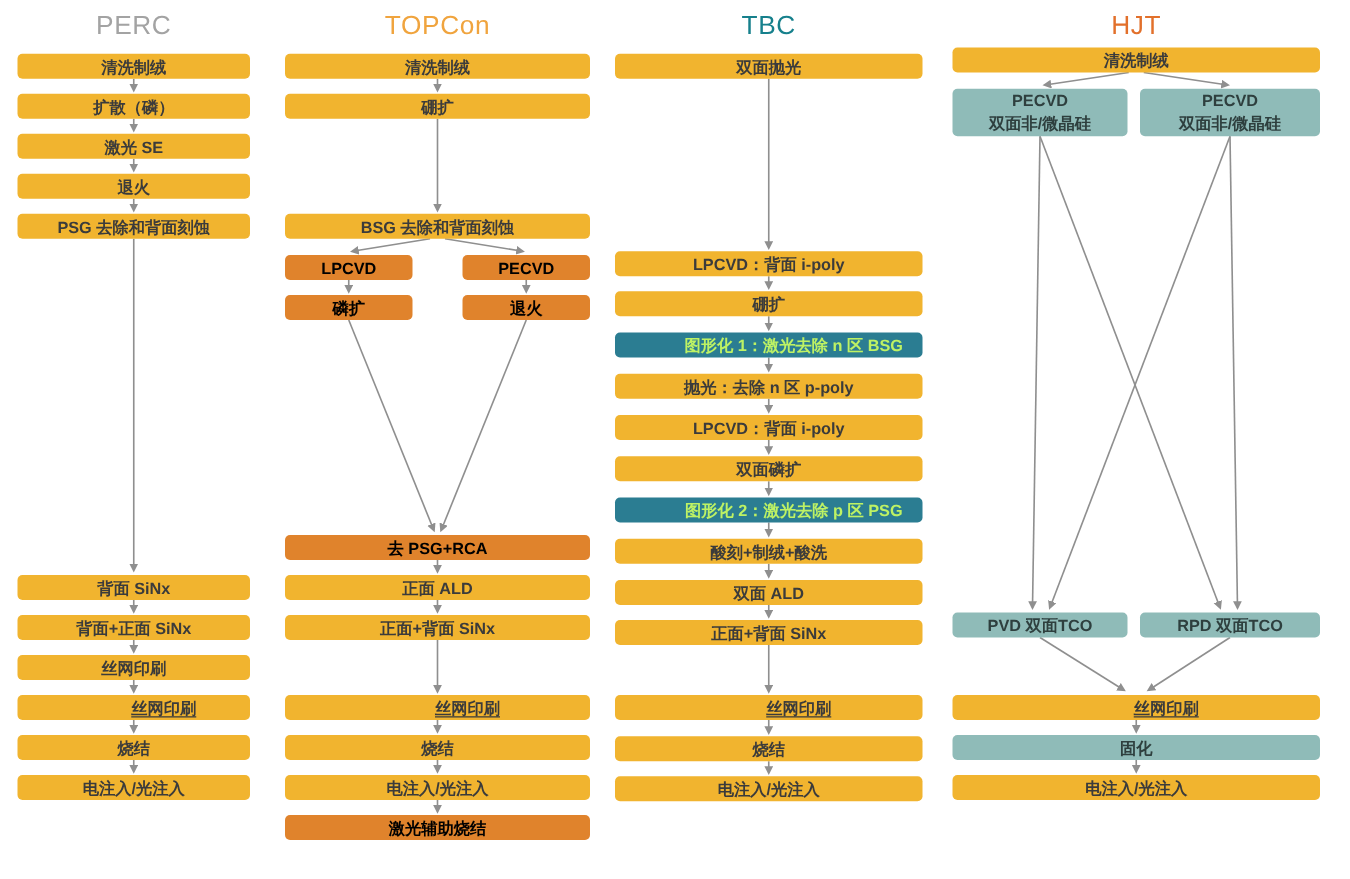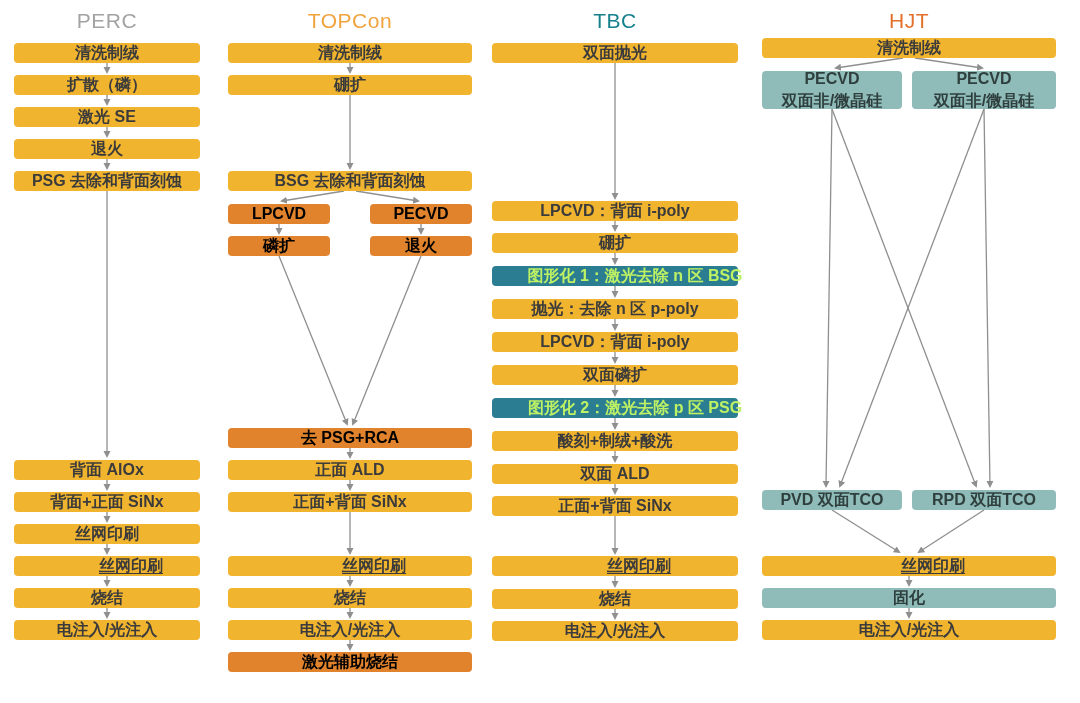--- a/index.html
+++ b/index.html
@@ -9,21 +9,21 @@
 
   .col-title {
     position:absolute; height:26px;
     display:flex; align-items:center; justify-content:center;
     font-size:21px; font-weight:normal; letter-spacing:.5px;
   }
 
   .box {
     position:absolute; height:20px; border-radius:4px;
     display:flex; align-items:center; justify-content:center;
-    font-size:16px; font-weight:bold; color:#3b3b3b;
+    font-size:13px; font-weight:bold; color:#3b3b3b;
     background:var(--yellow); white-space:nowrap; line-height:1;
   }
   .box.orange { background:var(--orange); color:#000000; }
   .box.dark   { background:var(--dark-teal); color:#bef264;padding-left:40px; }
   .box.teal   { background:var(--teal); color:#2e3f3e; }
   .box.tall   { height:38px; flex-direction:column; line-height:1.35; }
   .u { text-decoration:underline; text-underline-offset:2px;padding-left:48px; }
 
   svg.arrows { position:absolute; left:0; top:0; pointer-events:none; }
   svg.arrows line { stroke:var(--arrow); stroke-width:1.3; }
@@ -96,21 +96,21 @@
   <div class="col-title" style="left:14px;top:8px;width:186px;color:var(--perc-title)">PERC</div>
   <div class="col-title" style="left:228px;top:8px;width:244px;color:var(--topcon-title)">TOPCon</div>
   <div class="col-title" style="left:492px;top:8px;width:246px;color:var(--tbc-title)">TBC</div>
   <div class="col-title" style="left:762px;top:8px;width:294px;color:var(--hjt-title)">HJT</div>
 
   <div class="box" style="left:14px;top:43px;width:186px">清洗制绒</div>
   <div class="box" style="left:14px;top:75px;width:186px">扩散（磷）</div>
   <div class="box" style="left:14px;top:107px;width:186px">激光 SE</div>
   <div class="box" style="left:14px;top:139px;width:186px">退火</div>
   <div class="box" style="left:14px;top:171px;width:186px">PSG 去除和背面刻蚀</div>
-  <div class="box" style="left:14px;top:460px;width:186px">背面 AlOx</div>
+  <div class="box" style="left:14px;top:460px;width:186px">背面 SiNx</div>
   <div class="box" style="left:14px;top:492px;width:186px">背面+正面 SiNx</div>
   <div class="box" style="left:14px;top:524px;width:186px">丝网印刷</div>
   <div class="box u" style="left:14px;top:556px;width:186px">丝网印刷</div>
   <div class="box" style="left:14px;top:588px;width:186px">烧结</div>
   <div class="box" style="left:14px;top:620px;width:186px">电注入/光注入</div>
 
   <div class="box" style="left:228px;top:43px;width:244px">清洗制绒</div>
   <div class="box" style="left:228px;top:75px;width:244px">硼扩</div>
   <div class="box" style="left:228px;top:171px;width:244px">BSG 去除和背面刻蚀</div>
   <div class="box orange" style="left:228px;top:204px;width:102px">LPCVD</div>

